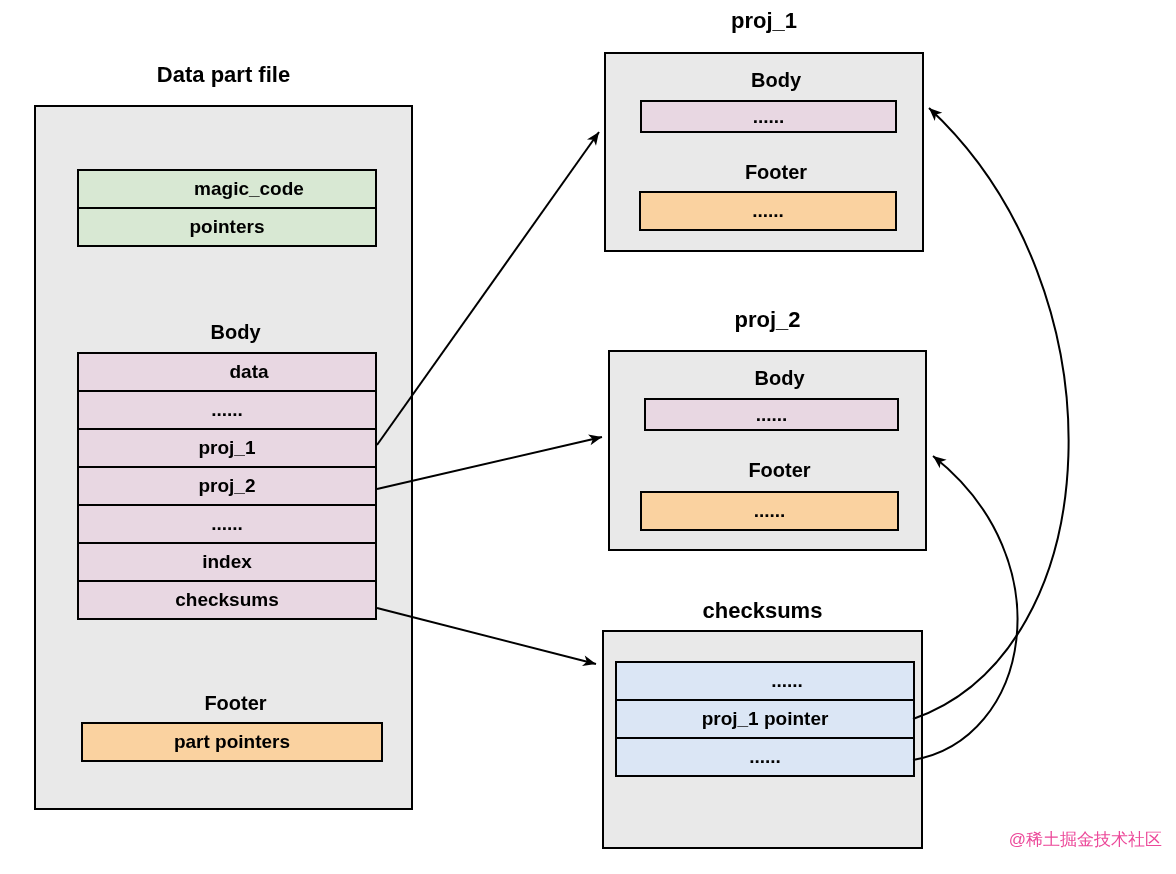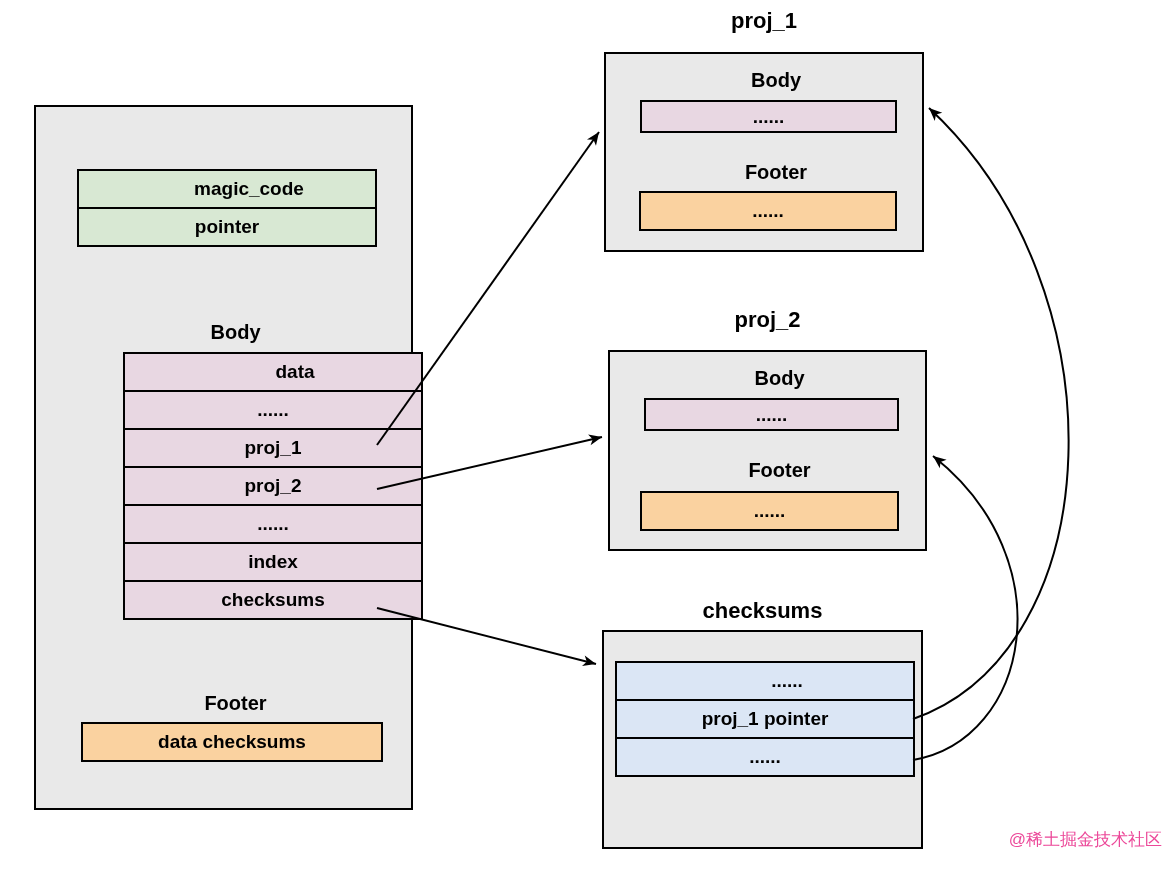--- a/index.html
+++ b/index.html
@@ -64,44 +64,45 @@
     font-size:17px;
     font-weight:normal;
     color:#ec4899;
   }
 </style>
 </head>
 <body>
 
 <div id="canvas">
 
+  <div class="box-title" style="left:34px;top:60px;width:379px;">Data part file</div>
 
   <div class="outer-box" style="left:34px;top:105px;width:379px;height:705px;">
 
 
     <div class="row-stack" style="left:41px;top:62px;width:300px;">
       <div class="row green">magic_code</div>
-      <div class="row green">pointer</div>
+      <div class="row green">pointers</div>
     </div>
 
     <div class="section-label" style="top:212px;">Body</div>
 
-    <div class="row-stack" style="left:41px;top:245px;width:300px;margin-left:46px;">
+    <div class="row-stack" style="left:41px;top:245px;width:300px;">
       <div class="row pink">data</div>
       <div class="row pink">......</div>
       <div class="row pink">proj_1</div>
       <div class="row pink">proj_2</div>
       <div class="row pink">......</div>
       <div class="row pink">index</div>
       <div class="row pink">checksums</div>
     </div>
 
     <div class="section-label" style="top:583px;">Footer</div>
 
-    <div class="row single orange" style="left:45px;top:615px;width:302px;">data checksums</div>
+    <div class="row single orange" style="left:45px;top:615px;width:302px;">part pointers</div>
   </div>
 
   <div class="box-title" style="left:604px;top:6px;width:320px;">proj_1</div>
 
   <div class="outer-box" style="left:604px;top:52px;width:320px;height:200px;">
     <div class="section-label" style="top:13px;">Body</div>
     <div class="row single pink proj-pink" style="left:34px;top:46px;width:257px;">......</div>
     <div class="section-label" style="top:105px;">Footer</div>
     <div class="row single orange" style="left:33px;top:137px;width:258px;">......</div>
   </div>

